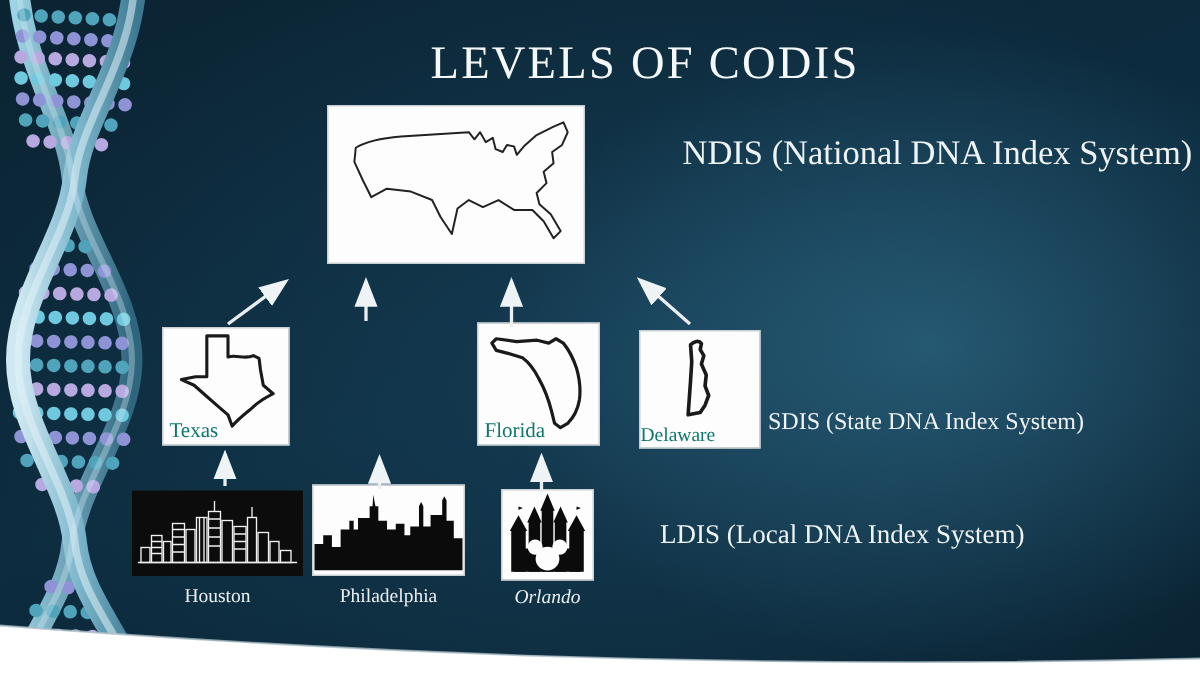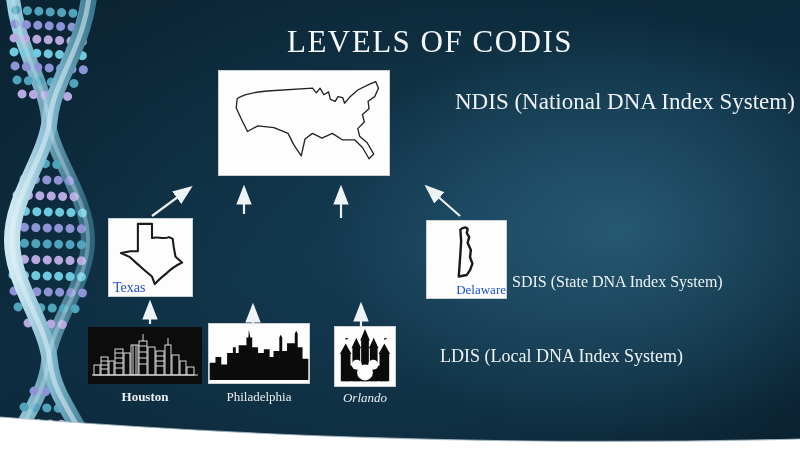--- a/index.html
+++ b/index.html
@@ -27,36 +27,36 @@
   .us svg{left:5px;top:3px;}
   .texas{left:108px;top:218px;width:85px;height:79px;}
   .texas svg{left:7px;top:3px;}
   .penn{left:210px;top:216px;width:100px;height:84px;}
   .penn svg{left:4px;top:8px;}
   .florida{left:318px;top:215px;width:82px;height:82px;}
   .florida svg{left:6px;top:3px;}
   .delaware{left:426px;top:220px;width:81px;height:79px;}
   .delaware svg{left:16px;top:4px;}
   .state-label{
-    position:absolute;bottom:1px;color:#1d4ed8;font-size:14px;line-height:1.1;
+    position:absolute;bottom:1px;color:#0f766e;font-size:14px;line-height:1.1;
   }
   .texas .state-label{left:4px;}
   .penn .state-label{left:0;width:100%;text-align:center;font-size:12px;}
   .florida .state-label{left:4px;}
-  .delaware .state-label{left:0;width:100%;text-align:right;font-size:13px;}
+  .delaware .state-label{left:0;width:100%;text-align:left;font-size:13px;}
   .city-box{position:absolute;box-sizing:border-box;z-index:2;}
   .city-box.dark{background:#0c0c0c;}
   .city-box.light{background:#fdfdfd;border:1px solid #c9d0d4;}
   .houston-box{left:88px;top:327px;width:114px;height:57px;}
   .phila-box{left:208px;top:323px;width:102px;height:61px;}
   .orlando-box{left:334px;top:326px;width:62px;height:61px;}
   .city-label{
     position:absolute;color:#e9eff2;font-size:13px;text-align:center;z-index:2;
   }
-  .houston-label{left:88px;top:389px;width:114px;font-weight:bold;}
+  .houston-label{left:88px;top:389px;width:114px;}
   .phila-label{left:208px;top:389px;width:102px;}
   .orlando-label{left:334px;top:390px;width:62px;font-style:italic;}
   .arrows{position:absolute;left:0;top:0;width:800px;height:450px;z-index:2;pointer-events:none;}
   .swoosh{position:absolute;left:0;top:410px;width:800px;height:40px;z-index:3;}
 </style>
 </head>
 <body>
 
 <div class="slide">
 
@@ -122,20 +122,26 @@
   </div>
 
   <div class="map-box texas">
     <svg width="72" height="64" viewBox="0 0 72 68">
       <path d="M21,2 L36,2 L36,17 C42,15 48,19 54,16 L58,18 L59,26 L61,37 L68,43 C62,46 56,50 52,54 C47,58 42,62 39,66 L36,58 L29,52 L21,45 L12,37 L3,33 L13,31 L21,31 Z" fill="none" stroke="#1a1a1a" stroke-width="2.2" stroke-linejoin="round"></path>
     </svg>
     <span class="state-label">Texas</span>
   </div>
 
 
+  <div class="map-box florida">
+    <svg width="70" height="72" viewBox="0 0 72 72">
+      <path d="M3,9 L6,6 L20,8 L34,7 L42,9 L47,6 L52,9 C56,14 59,20 61,26 C63,33 64,41 63,48 C62,54 59,60 55,64 L50,67 L46,64 L44,56 C42,48 39,40 35,33 C32,27 28,22 24,19 L14,16 L6,14 Z" fill="none" stroke="#1a1a1a" stroke-width="2.2" stroke-linejoin="round"></path>
+    </svg>
+    <span class="state-label">Florida</span>
+  </div>
 
   <div class="map-box delaware">
     <svg width="46" height="58" viewBox="0 0 42 72">
       <path d="M14,6 C17,3 21,2 23,5 L22,10 L25,15 L23,22 L27,31 L26,40 L29,48 L26,56 L22,62 L12,64 L13,50 L14,36 L15,20 Z" fill="none" stroke="#1a1a1a" stroke-width="3" stroke-linejoin="round"></path>
     </svg>
     <span class="state-label">Delaware</span>
   </div>
 
   <div class="city-box dark houston-box">
     <svg width="114" height="57" viewBox="0 0 114 57">

